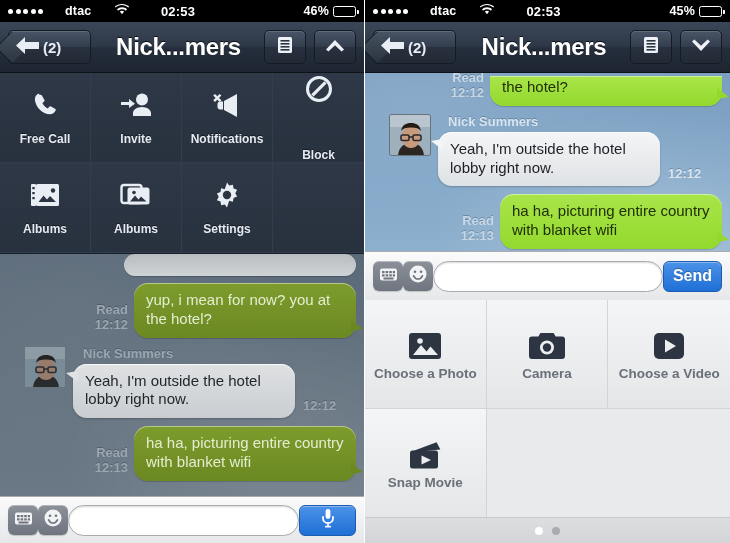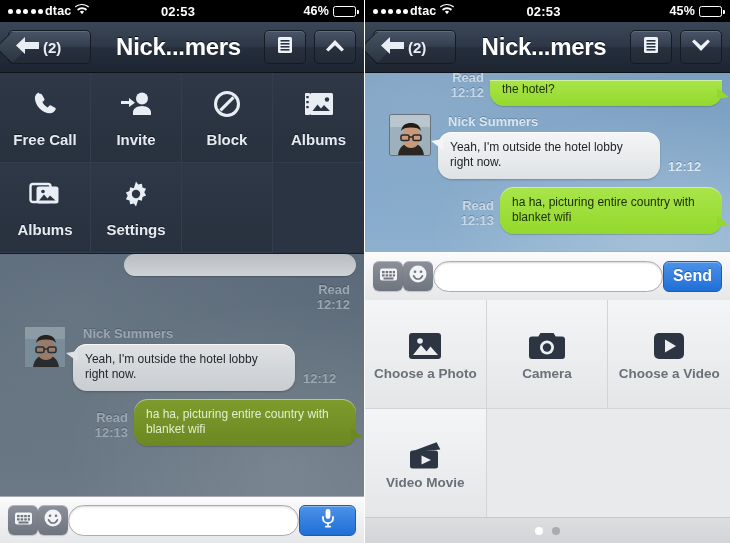--- a/index.html
+++ b/index.html
@@ -13,21 +13,21 @@
   .phone { width:365px; height:543px; position:relative; overflow:hidden; background:#000; }
   .phone.left { border-right:1px solid #ffffff; }
 
   
   .statusbar {
     height:22px; background:#000; color:#fff;
     display:flex; align-items:center; padding:0 8px;
     font-size:12.5px; font-weight:bold; position:relative;
     letter-spacing:.2px;
   }
-  .sb-left { display:flex; align-items:center; gap:0; }
+  .sb-left { display:flex; align-items:center; gap:20px; }
   .dots { display:flex; gap:2.5px; align-items:center; }
   .dots i { width:5px; height:5px; border-radius:50%; background:#fff; display:block; }
   .carrier { font-size:12.5px; font-weight:bold; margin-left:2px; }
   .wifi { margin-left:3px; display:inline-block; }
   .sb-time {
     position:absolute; left:0; right:8px; text-align:center;
     font-size:13px; font-weight:bold; pointer-events:none;
   }
   .sb-right { margin-left:auto; display:flex; align-items:center; gap:4px; z-index:2; }
   .batt-pct { font-size:12.5px; font-weight:bold; }
@@ -85,24 +85,24 @@
     display:grid; grid-template-columns:repeat(4,1fr);
     border-bottom:1px solid #161d27;
     position:relative; z-index:4;
   }
   .action-cell {
     height:90px; display:flex; flex-direction:column;
     align-items:center; justify-content:center; gap:11px;
     border-right:1px solid #333d4d; border-bottom:1px solid #333d4d;
     background:linear-gradient(to bottom,#2e3846 0%,#28313e 100%);
   }
-  .action-cell:nth-child(4n) { border-right:none; }
+  .action-cell:nth-child(4n) { border-right:none;justify-content:space-between; }
   .action-cell.empty { background:linear-gradient(to bottom,#2e3846 0%,#28313e 100%); }
   .action-label {
-    color:#e6ebf2; font-size:15px; font-weight:bold;
+    color:#e6ebf2; font-size:12px; font-weight:bold;
     text-shadow:0 -1px 0 rgba(0,0,0,.5);
   }
   .action-ico { height:32px; display:flex; align-items:center; }
 
   
   .chat { position:relative; overflow:hidden;padding-left:16px; }
   .chat.left-chat { height:calc(543px - 22px - 51px - 181px - 47px); background:#61707e; }
   .chat.right-chat { height:calc(543px - 22px - 51px - 49px - 243px); background:#7ea4c5; }
   .chat .wallpaper {
     position:absolute; inset:0;
@@ -130,21 +130,21 @@
   }
   .meta span {
     color:#9aa7b2; font-size:13px; font-weight:bold;
     text-shadow:0 -1px 0 rgba(0,0,0,.22);
   }
   .right-chat .meta span { color:#c6d8e8; }
 
   .bubble {
     max-width:222px; padding:8px 12px 9px;
     border-radius:14px; position:relative;
-    font-size:12px; line-height:1.25;
+    font-size:15px; line-height:1.25;
   }
   .bubble.out {
     color:#1c2b05;
     box-shadow:inset 0 1px 0 rgba(255,255,255,.45), 0 1px 1px rgba(0,0,0,.18);
   }
   .left-chat .bubble.out { background:linear-gradient(to bottom,#7d9c2c 0%,#6b8822 100%); color:#e4edcf; }
   .right-chat .bubble.out { background:linear-gradient(to bottom,#a9e54a 0%,#93d92d 100%); color:#203006; }
   .bubble.out:after {
     content:""; position:absolute; right:-7px; bottom:7px;
     width:0; height:0;
@@ -341,20 +341,31 @@
           <svg width="32" height="28" viewBox="0 0 32 28">
               <circle cx="22" cy="8.5" r="6" fill="#e9eef5"></circle>
               <path d="M22 16c-5 0-9 2.8-9 6.3V25h18v-2.7c0-3.5-4-6.3-9-6.3z" fill="#e9eef5"></path>
               <path d="M1 11h8V8l6 4.8L9 17v-3H1z" fill="#e9eef5"></path>
             </svg>
         </span>
         <span class="action-label">Invite</span>
       </div>
       <div class="action-cell">
         <span class="action-ico">
+          <svg width="32" height="28" viewBox="0 0 32 28">
+              <path d="M26 3 13 10v9l13 7z" fill="#e9eef5"></path>
+              <path d="M12 10.5H9c-1.4 0-2.5 1.1-2.5 2.5v3c0 1.4 1.1 2.5 2.5 2.5h3z" fill="#e9eef5"></path>
+              <path d="M2.2 4.6 4 2.9l6.4 6.4-1.8 1.7z" fill="#e9eef5"></path>
+              <path d="M8.6 2.9l1.8 1.7-6.4 6.4-1.8-1.7z" fill="#e9eef5"></path>
+            </svg>
+        </span>
+        <span class="action-label">Notifications</span>
+      </div>
+      <div class="action-cell">
+        <span class="action-ico">
           <svg width="30" height="30" viewBox="0 0 30 30">
               <circle cx="15" cy="15" r="11.5" fill="none" stroke="#e9eef5" stroke-width="3"></circle>
               <rect x="5.8" y="13.3" width="18.4" height="3.2" transform="rotate(-45 15 15)" fill="#e9eef5"></rect>
             </svg>
         </span>
         <span class="action-label">Block</span>
       </div>
       <div class="action-cell">
         <span class="action-ico">
           <svg width="32" height="28" viewBox="0 0 32 28">
@@ -396,20 +407,21 @@
       <div class="wallpaper"></div>
       <div class="msgs">
 
         <div class="partial-bubble"></div>
 
         <div class="row out">
           <div class="meta">
             <span>Read</span>
             <span>12:12</span>
           </div>
+          <div class="bubble out">yup, i mean for now? you at the hotel?</div>
         </div>
 
         <div class="row in">
           <div class="avatar">
             <svg width="42" height="42" viewBox="0 0 42 42">
               <rect width="42" height="42" fill="#9fb0bd"></rect>
               <rect x="0" y="0" width="42" height="12" fill="#b9c6cf"></rect>
               <path d="M8 42c0-9 5.5-14 13-14s13 5 13 14z" fill="#2b2622"></path>
               <ellipse cx="21" cy="22" rx="9.5" ry="11" fill="#c79a7c"></ellipse>
               <path d="M11 16c1-6 5-8 10-8s9 2 10 8c-1.5-2.5-5-3.5-10-3.5S12.5 13.5 11 16z" fill="#241b14"></path>
@@ -656,21 +668,21 @@
 
 
         <div class="attach-cell">
           <span class="attach-ico">
             <svg width="38" height="34" viewBox="0 0 38 34">
                 <path d="M4 12.5 31 5.5l3 7.5H4z" fill="#2d3542" transform="rotate(-6 19 9)"></path>
                 <rect x="4" y="12.5" width="28" height="18" rx="2.5" fill="#2d3542"></rect>
                 <path d="M15.5 17.5 25 22l-9.5 4.5z" fill="#eceef0"></path>
               </svg>
           </span>
-          <span class="attach-label">Video Movie</span>
+          <span class="attach-label">Snap Movie</span>
         </div>
 
 
       </div>
       <div class="pager">
         <span class="pdot active"></span>
         <span class="pdot"></span>
       </div>
     </div>
 

